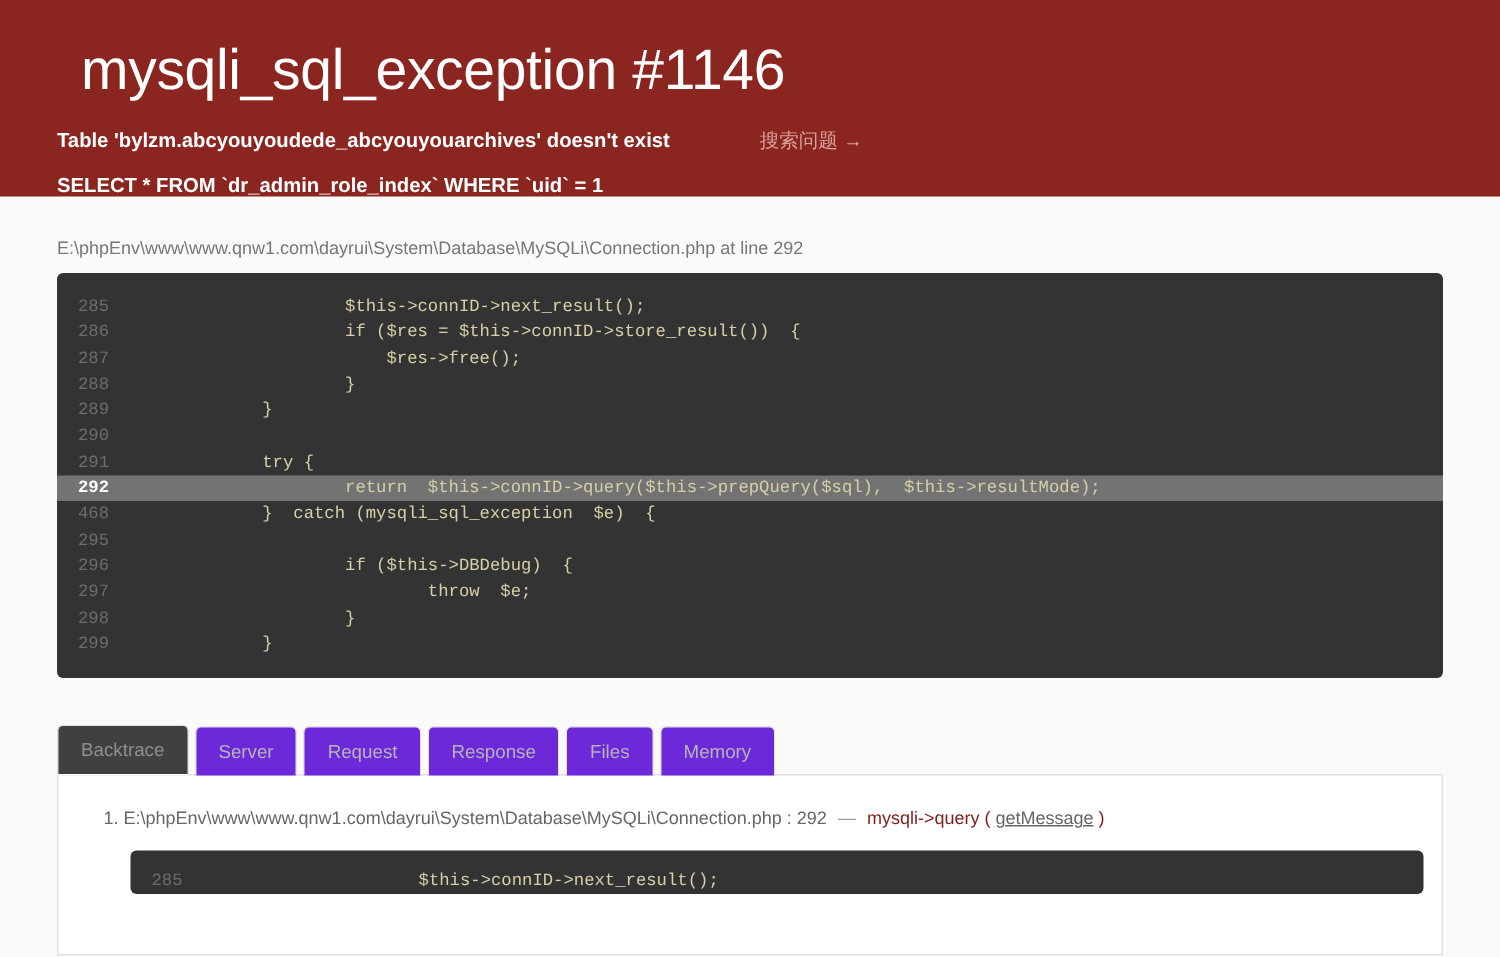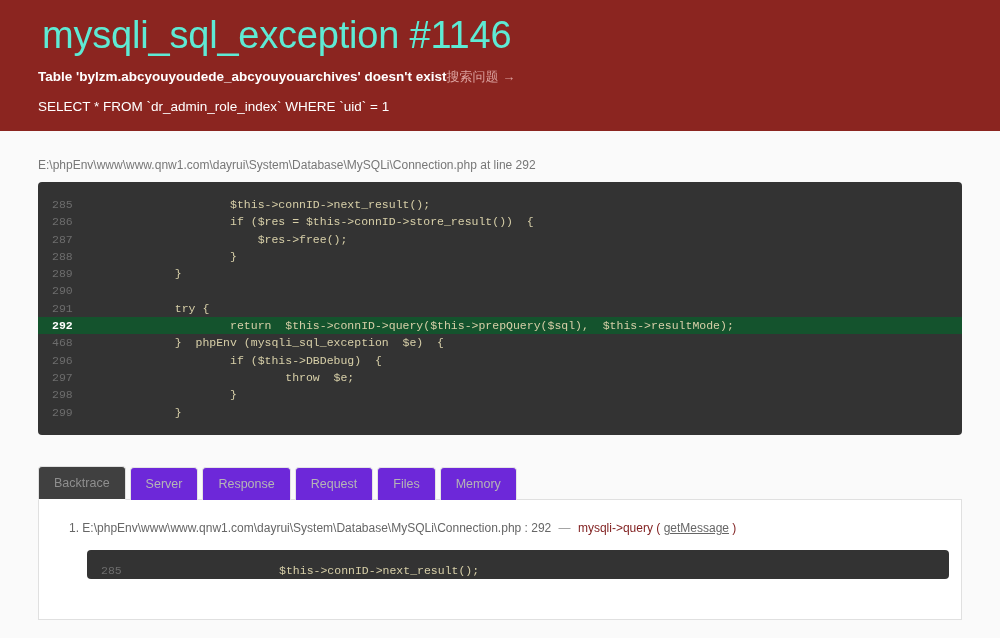--- a/index.html
+++ b/index.html
@@ -20,46 +20,48 @@
     background: #8b2520;
     color: #ffffff;
     padding: 8px 38px 14px 38px;
     box-sizing: border-box;
     height: 131px;
   }
   .error-title {
     font-size: 38px;
     font-weight: normal;
     letter-spacing: -0.2px;
-    margin: 4px;
+    margin: 16px;
     padding: 0;
     line-height: 46px;
-    color: #5eead4;
+    color: #ffffff;
   }
   .error-submeta {
     display: flex;
     align-items: flex-start;
     margin-top: 11px;
     line-height: 16px;
+    gap: 28px;
   }
   .error-message {
     font-size: 13.5px;
     font-weight: bold;
     color: #ffffff;
     white-space: nowrap;
   }
   .search-link {
     font-size: 13px;
     color: #dca29f;
     text-decoration: none;
+    margin-left: 32px;
     white-space: nowrap;
   }
   .error-query {
     font-size: 13.5px;
-    font-weight: normal;
+    font-weight: bold;
     color: #ffffff;
     margin-top: 14px;
     line-height: 16px;
     white-space: nowrap;
   }
 
   
   .content {
     padding: 0 38px;
     box-sizing: border-box;
@@ -85,21 +87,21 @@
   .code-line {
     display: flex;
     font-family: "Liberation Mono", "DejaVu Sans Mono", monospace;
     font-size: 11.5px;
     line-height: 17.3px;
     white-space: pre;
     color: #d7cfa8;
     align-items: center;
   }
   .code-line.highlight {
-    background: #14532d;
+    background: #737373;
   }
   .code-line.highlight .ln {
     color: #ffffff;
     font-weight: bold;
   }
   .ln {
     width: 54px;
     flex: 0 0 54px;
     padding-left: 14px;
     box-sizing: border-box;
@@ -200,33 +202,34 @@
 
   <div class="code-block" id="code-block">
       <div class="code-line"><span class="ln">285</span><span class="cd">                    $this-&gt;connID-&gt;next_result();</span></div>
       <div class="code-line"><span class="ln">286</span><span class="cd">                    if ($res = $this-&gt;connID-&gt;store_result())  {</span></div>
       <div class="code-line"><span class="ln">287</span><span class="cd">                        $res-&gt;free();</span></div>
       <div class="code-line"><span class="ln">288</span><span class="cd">                    }</span></div>
       <div class="code-line"><span class="ln">289</span><span class="cd">            }</span></div>
       <div class="code-line"><span class="ln">290</span><span class="cd"></span></div>
       <div class="code-line"><span class="ln">291</span><span class="cd">            try {</span></div>
       <div class="code-line highlight"><span class="ln">292</span><span class="cd">                    return  $this-&gt;connID-&gt;query($this-&gt;prepQuery($sql),  $this-&gt;resultMode);</span></div>
-      <div class="code-line"><span class="ln">468</span><span class="cd">            }  phpEnv (mysqli_sql_exception  $e)  {</span></div>
+      <div class="code-line"><span class="ln">468</span><span class="cd">            }  catch (mysqli_sql_exception  $e)  {</span></div>
+      <div class="code-line"><span class="ln">295</span><span class="cd"></span></div>
       <div class="code-line"><span class="ln">296</span><span class="cd">                    if ($this-&gt;DBDebug)  {</span></div>
       <div class="code-line"><span class="ln">297</span><span class="cd">                            throw  $e;</span></div>
       <div class="code-line"><span class="ln">298</span><span class="cd">                    }</span></div>
       <div class="code-line"><span class="ln">299</span><span class="cd">            }</span></div>
     </div>
 
   <div class="tabs-wrap">
     <ul class="tabs" id="tabs">
         <li class="tab active">Backtrace</li>
         <li class="tab">Server</li>
+        <li class="tab">Request</li>
         <li class="tab">Response</li>
-        <li class="tab">Request</li>
         <li class="tab">Files</li>
         <li class="tab">Memory</li>
       </ul>
     <div class="tab-panel">
       <div class="bt-item">
         <span class="bt-num">1.</span>
         <span>E:\phpEnv\www\www.qnw1.com\dayrui\System\Database\MySQLi\Connection.php : 292</span>
         <span class="bt-dash">—</span>
         <span class="bt-fn">mysqli-&gt;query (</span>
         <span class="bt-args">getMessage</span>

